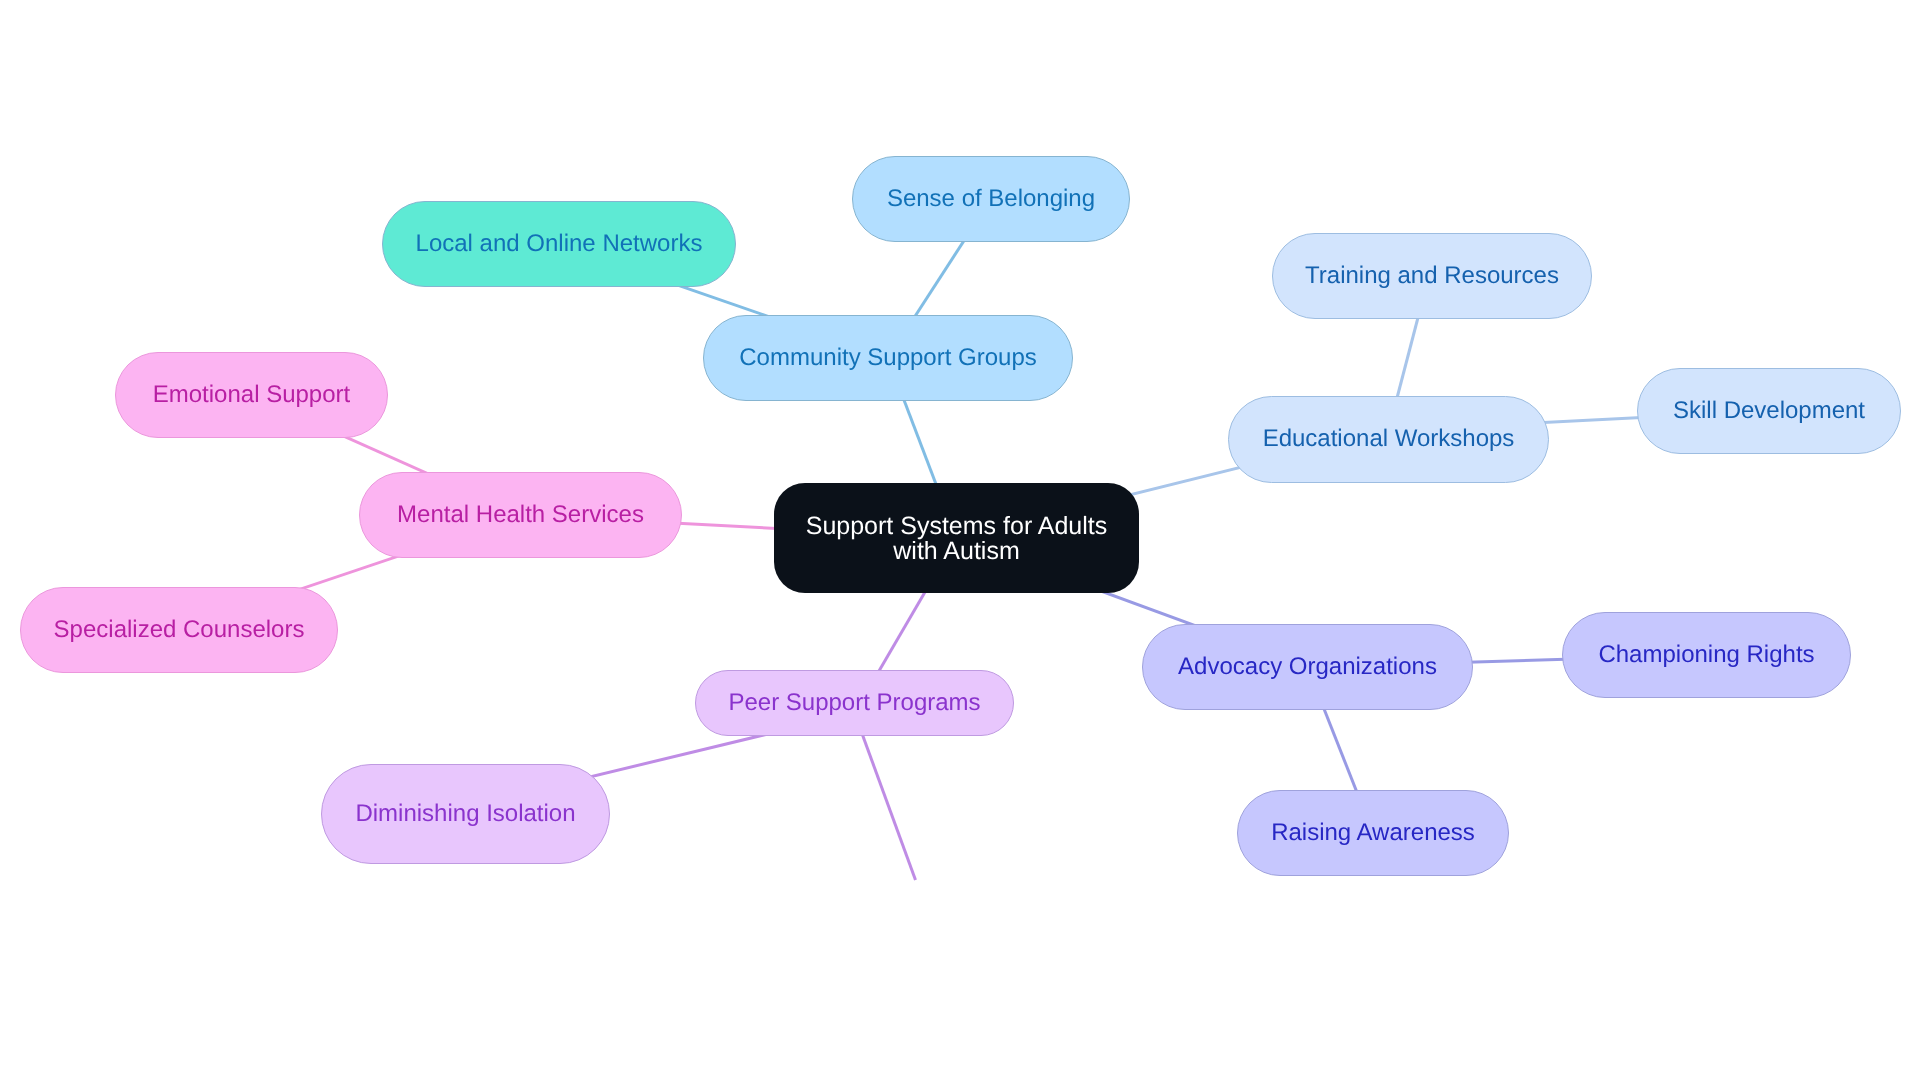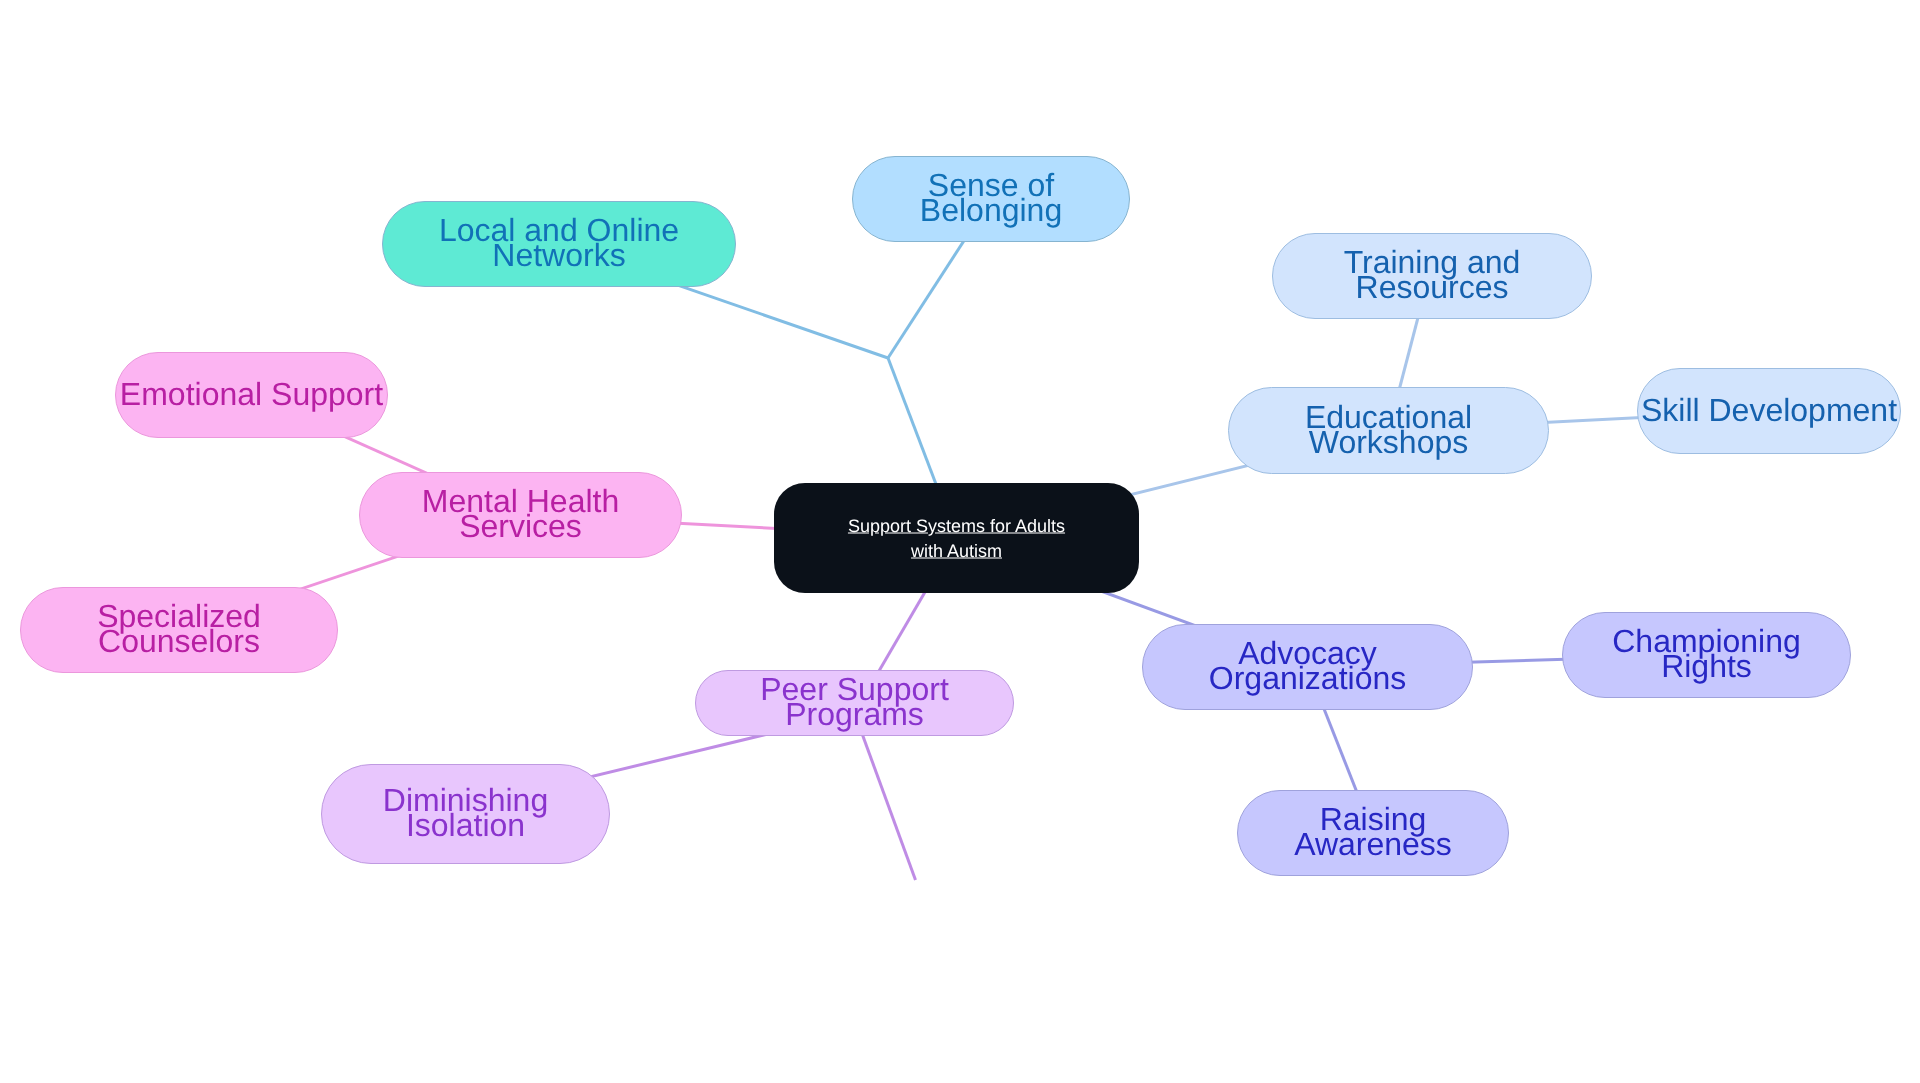--- a/index.html
+++ b/index.html
@@ -7,23 +7,23 @@
   body{width:1920px;height:1083px;overflow:hidden;
        font-family:"Liberation Sans", sans-serif;
        -webkit-font-smoothing:antialiased;-moz-osx-font-smoothing:grayscale;
        text-rendering:geometricPrecision;}
   #stage{position:relative;width:1920px;height:1083px;background:#ffffff;}
   #edge-layer{position:absolute;left:0;top:0;width:1920px;height:1083px;}
   .node{position:absolute;box-sizing:border-box;display:flex;align-items:center;
         justify-content:center;text-align:center;border-radius:999px;
         border-style:solid;border-width:1.3px;}
   .node .lbl{display:block;line-height:25px;white-space:pre-line;
-             font-size:32px;transform:translate3d(0,-1.5px,0);}
+             font-size:24px;transform:translate3d(0,-1.5px,0);}
   .node.root{border-radius:31px;border-width:0;}
-  .node.root .lbl{font-size:18px;transform:translate3d(0,0.5px,0);text-decoration:underline;}
+  .node.root .lbl{font-size:25px;transform:translate3d(0,0.5px,0);}
 </style>
 </head>
 <body>
 
 <div id="stage">
 
   <svg id="edge-layer" viewBox="0 0 1920 1083" width="1920" height="1083">
     <line class="edge" x1="956.5" y1="538" x2="888" y2="358" stroke="#81bde4" stroke-width="3" stroke-linecap="butt"></line>
     <line class="edge" x1="888" y1="358" x2="559" y2="244" stroke="#81bde4" stroke-width="3" stroke-linecap="butt"></line>
     <line class="edge" x1="888" y1="358" x2="991" y2="199" stroke="#81bde4" stroke-width="3" stroke-linecap="butt"></line>
@@ -38,27 +38,30 @@
     <line class="edge" x1="854.5" y1="713" x2="915.5" y2="880" stroke="#bf8ce5" stroke-width="3" stroke-linecap="butt"></line>
     <line class="edge" x1="956.5" y1="538" x2="1307.5" y2="667" stroke="#989ae4" stroke-width="3" stroke-linecap="butt"></line>
     <line class="edge" x1="1307.5" y1="667" x2="1706.5" y2="655" stroke="#989ae4" stroke-width="3" stroke-linecap="butt"></line>
     <line class="edge" x1="1307.5" y1="667" x2="1373" y2="833" stroke="#989ae4" stroke-width="3" stroke-linecap="butt"></line>
   </svg>
 
   <div class="node root" style="left:774px;top:483px;width:365px;height:110px;background:#0b1119;color:#ffffff">
     <span class="lbl">Support Systems for Adults
 with Autism</span>
   </div>
+  <div class="node" style="left:703px;top:315px;width:370px;height:86px;background:#b2deff;color:#1171b7;border-color:#86b4d0">
+    <span class="lbl">Community Support Groups</span>
+  </div>
   <div class="node" style="left:382px;top:201px;width:354px;height:86px;background:#5eead4;color:#1171b7;border-color:#86b4d0">
     <span class="lbl">Local and Online Networks</span>
   </div>
   <div class="node" style="left:852px;top:156px;width:278px;height:86px;background:#b2deff;color:#1171b7;border-color:#86b4d0">
     <span class="lbl">Sense of Belonging</span>
   </div>
-  <div class="node" style="left:1228px;top:387px;width:321px;height:87px;background:#d2e4fd;color:#1561ae;border-color:#9dbde1">
+  <div class="node" style="left:1228px;top:396px;width:321px;height:87px;background:#d2e4fd;color:#1561ae;border-color:#9dbde1">
     <span class="lbl">Educational Workshops</span>
   </div>
   <div class="node" style="left:1272px;top:233px;width:320px;height:86px;background:#d2e4fd;color:#1561ae;border-color:#9dbde1">
     <span class="lbl">Training and Resources</span>
   </div>
   <div class="node" style="left:1637px;top:368px;width:264px;height:86px;background:#d2e4fd;color:#1561ae;border-color:#9dbde1">
     <span class="lbl">Skill Development</span>
   </div>
   <div class="node" style="left:359px;top:472px;width:323px;height:86px;background:#fcb4f2;color:#b81fa3;border-color:#eb97dc">
     <span class="lbl">Mental Health Services</span>

